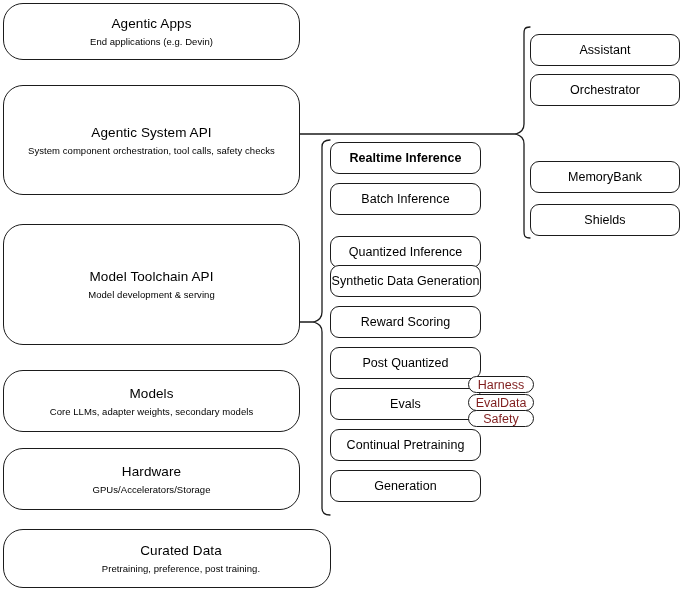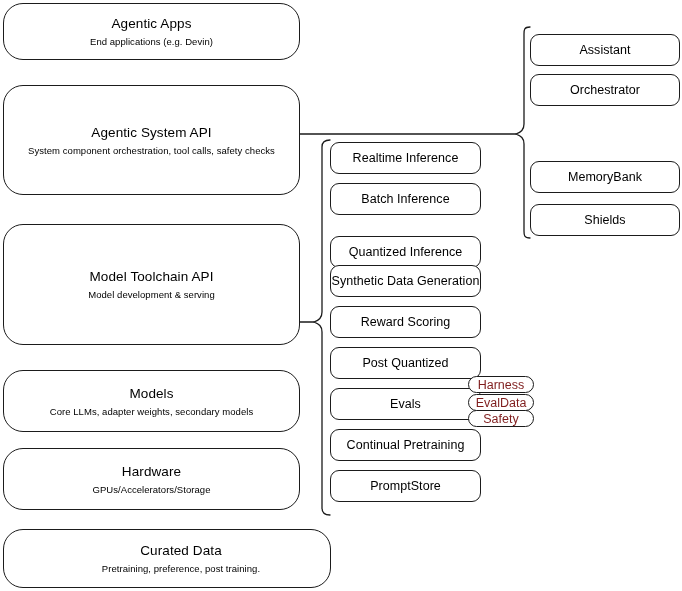--- a/index.html
+++ b/index.html
@@ -133,21 +133,21 @@
     <div class="box layer" style="left:3px; top:448px; width:297px; height:62px;">
       <div class="title">Hardware</div>
       <div class="subtitle">GPUs/Accelerators/Storage</div>
     </div>
 
     <div class="box layer" style="left:3px; top:529px; width:328px; height:59px;padding-left:28px;">
       <div class="title">Curated Data</div>
       <div class="subtitle">Pretraining, preference, post training.</div>
     </div>
 
-    <div class="box chip" style="left:330px; top:142px; width:151px; height:32px;">
+    <div class="box chip" style="left:330px; top:142px; width:151px; height:32px;font-weight:bold;">
       <span>Realtime Inference</span>
     </div>
     <div class="box chip" style="left:330px; top:183px; width:151px; height:32px;">
       <span>Batch Inference</span>
     </div>
     <div class="box chip" style="left:330px; top:224px; width:151px; height:32px;margin-top:12px;">
       <span>Quantized Inference</span>
     </div>
     <div class="box chip" style="left:330px; top:265px; width:151px; height:32px;">
       <span>Synthetic Data Generation</span>
@@ -158,21 +158,21 @@
     <div class="box chip" style="left:330px; top:347px; width:151px; height:32px;">
       <span>Post Quantized</span>
     </div>
     <div class="box chip" style="left:330px; top:388px; width:151px; height:32px;">
       <span>Evals</span>
     </div>
     <div class="box chip" style="left:330px; top:429px; width:151px; height:32px;">
       <span>Continual Pretraining</span>
     </div>
     <div class="box chip" style="left:330px; top:470px; width:151px; height:32px;">
-      <span>PromptStore</span>
+      <span>Generation</span>
     </div>
 
     <div class="pill" style="left:468px; top:376px; width:66px; height:17px;">
       <span>Harness</span>
     </div>
     <div class="pill" style="left:468px; top:394px; width:66px; height:17px;">
       <span>EvalData</span>
     </div>
     <div class="pill" style="left:468px; top:410px; width:66px; height:17px;">
       <span>Safety</span>

